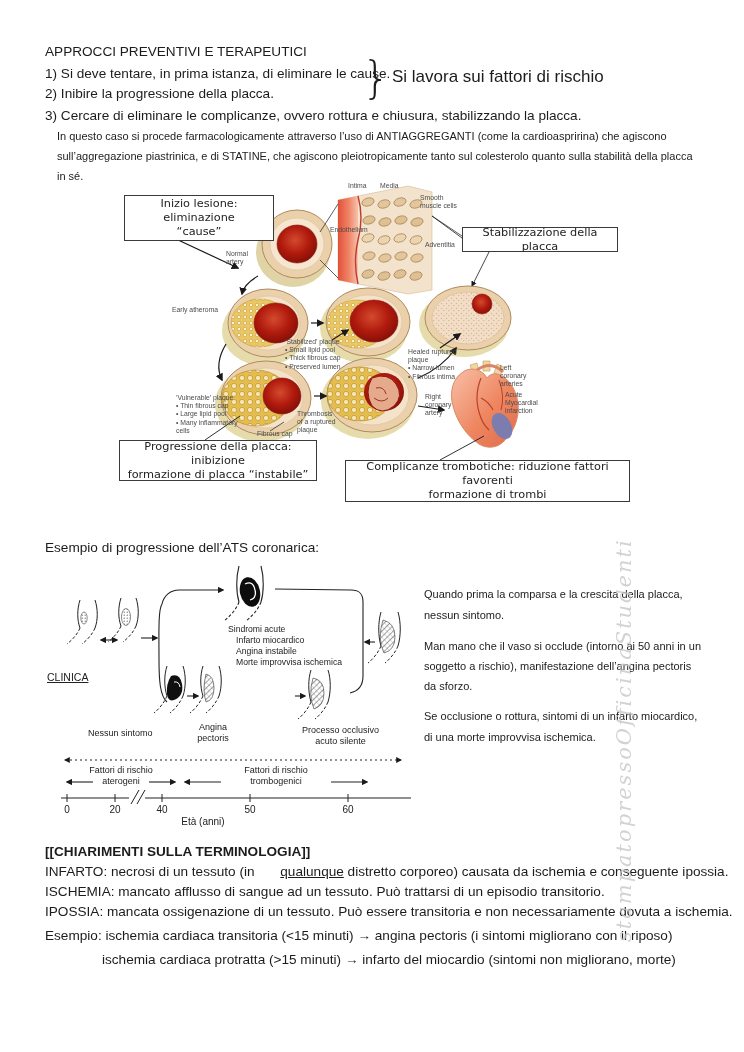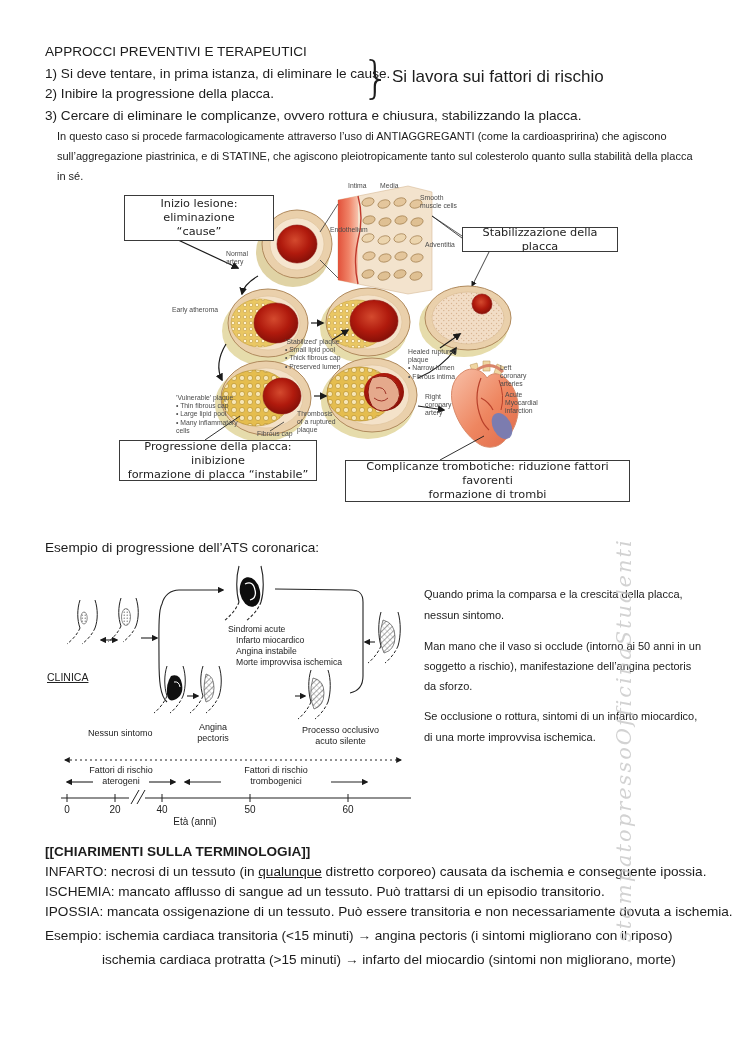--- a/index.html
+++ b/index.html
@@ -2,21 +2,21 @@
 <html><head>
 <meta charset="utf-8">
 <style>
   html,body{margin:0;padding:0;background:#ffffff;}
   .page{position:relative;width:744px;height:1052px;background:#fff;overflow:hidden;
         font-family:"Liberation Sans",sans-serif;color:#1c1c1c;}
   .abs{position:absolute;}
   .bodyline{position:absolute;font-size:13.6px;line-height:19px;white-space:nowrap;}
   .wrapblock{position:absolute;font-size:11px;line-height:20px;}
   .title{}
-  .u{text-decoration:underline;}
+  .u{text-decoration:underline;margin-left:22px;}
   .bold{font-weight:bold;}
   .brace{position:absolute;font-size:44px;font-weight:200;line-height:44px;font-family:"DejaVu Sans",sans-serif;}
   .dbox{position:absolute;border:1.3px solid #3a3a3a;background:#fff;display:flex;align-items:center;justify-content:center;
         text-align:center;font-size:11.3px;line-height:14px;white-space:pre-line;
         font-family:"DejaVu Sans",sans-serif;color:#222;}
   .small-label{position:absolute;font-size:6.8px;line-height:8.2px;color:#4c4c4c;white-space:pre-line;}
   .sketchlabel{position:absolute;font-size:9px;line-height:11px;color:#222;text-align:center;white-space:pre-line;}
   .sketchlabel.left{text-align:left;}
   .tick{position:absolute;font-size:10px;color:#222;transform:translateX(-50%);}
   .watermark{position:absolute;left:612px;top:942px;transform:rotate(-90deg);transform-origin:0 0;
@@ -311,21 +311,21 @@
 acuto silente</div>
     <div class="sketchlabel" style="left:26px;top:205px;width:100px;">Fattori di rischio
 aterogeni</div>
     <div class="sketchlabel" style="left:181px;top:205px;width:100px;">Fattori di rischio
 trombogenici</div>
     <div class="tick" style="left:22px;top:244px;">0</div>
     <div class="tick" style="left:70px;top:244px;">20</div>
     <div class="tick" style="left:117px;top:244px;">40</div>
     <div class="tick" style="left:205px;top:244px;">50</div>
     <div class="tick" style="left:303px;top:244px;">60</div>
-    <div class="tick" style="left:150px;top:256px;">Età (anni)</div>
+    <div class="tick" style="left:158px;top:256px;">Età (anni)</div>
   </div>
 
   <div class="abs" style="left:424px;top:584px;width:282px;">
     <div class="wrapblock" style="position:static;line-height:21px;margin-bottom:10px;">Quando prima la comparsa e la crescita della placca, nessun sintomo.</div>
     <div class="wrapblock" style="position:static;line-height:20px;margin-bottom:10px;">Man mano che il vaso si occlude (intorno ai 50 anni in un soggetto a rischio), manifestazione dell’angina pectoris da sforzo.</div>
     <div class="wrapblock" style="position:static;line-height:21px;">Se occlusione o rottura, sintomi di un infarto miocardico, di una morte improvvisa ischemica.</div>
   </div>
 
   <div class="bodyline bold" style="left:45px;top:842px;">[[CHIARIMENTI SULLA TERMINOLOGIA]]</div>
   <div class="bodyline" style="left:45px;top:862px;">

